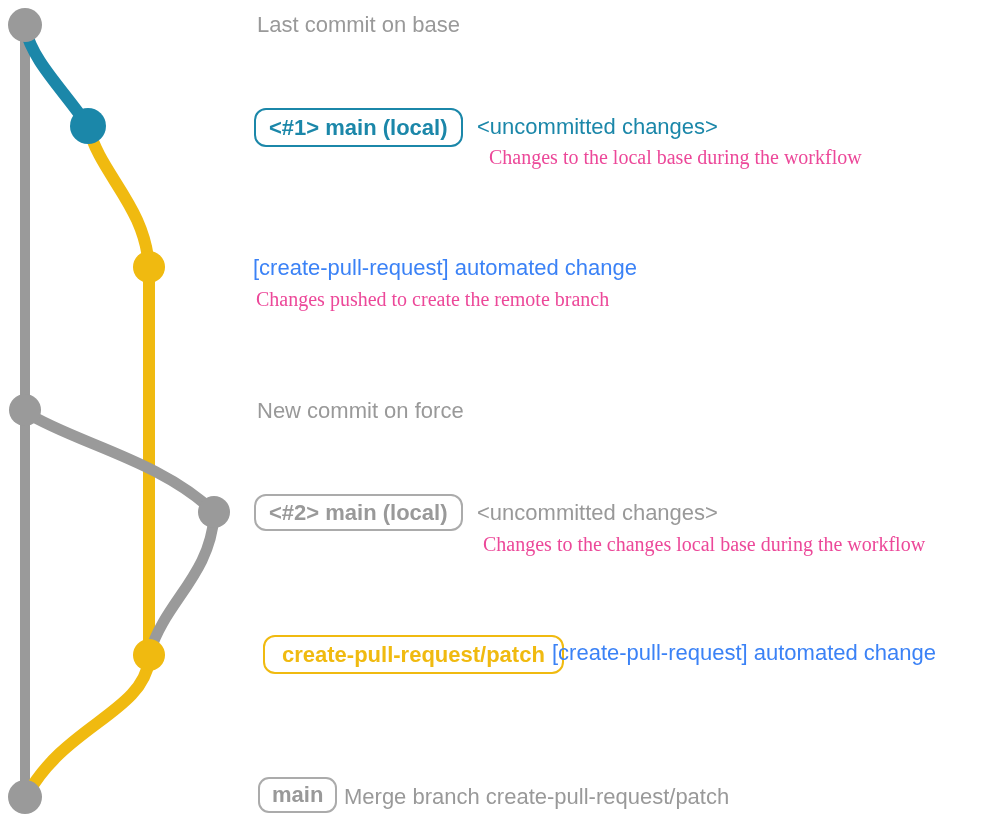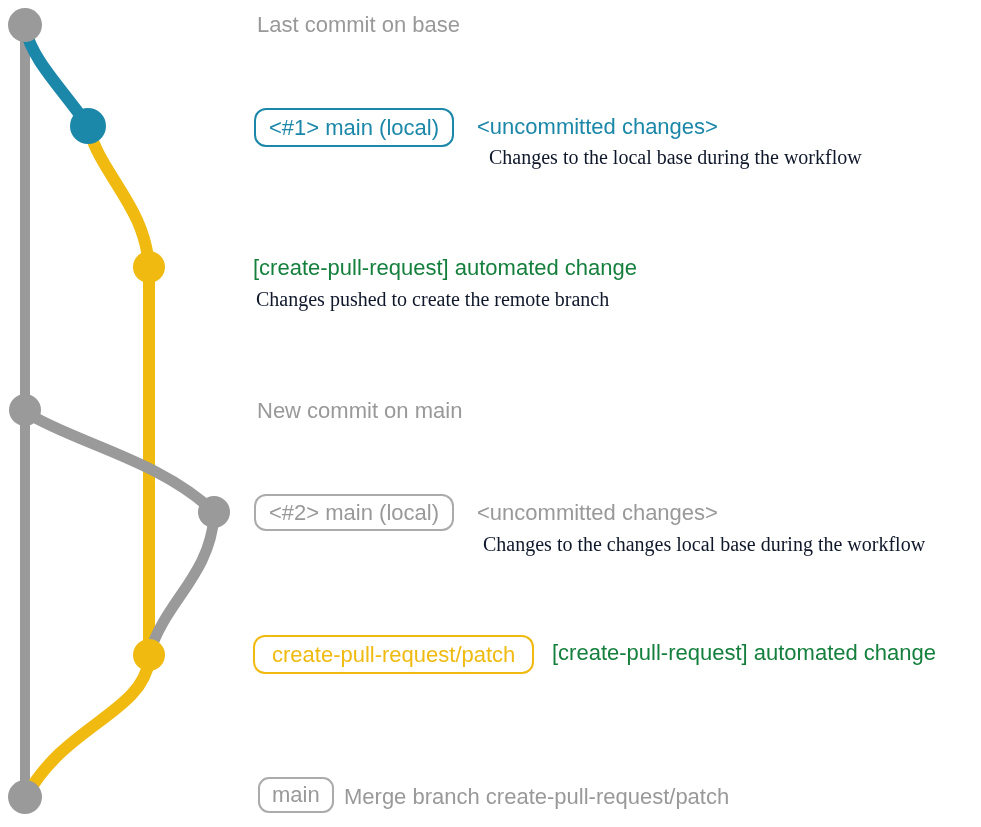--- a/index.html
+++ b/index.html
@@ -15,38 +15,39 @@
     position:absolute;
     font-size:22px;
     line-height:26px;
     white-space:nowrap;
   }
   .desc {
     position:absolute;
     font-family:"Liberation Serif","DejaVu Serif",serif;
     font-size:20px;
     line-height:23px;
-    color:#0f172a;
+    color:#ec4899;
     white-space:nowrap;
   }
   .badge {
     position:absolute;
     display:flex;
     align-items:center;
     box-sizing:border-box;
     padding:0 13px;
     border:2px solid;
     border-radius:12px;
     font-size:22px;
     white-space:nowrap;
     background:#ffffff;
+    font-weight:bold;
   }
   .c-gray   { color:#999999; }
   .c-blue   { color:#1b87a9; }
-  .c-yellow { color:#15803d; }
+  .c-yellow { color:#3b82f6; }
   .b-gray   { border-color:#ababab; color:#999999; }
   .b-blue   { border-color:#1b87a9; color:#1b87a9; }
   .b-yellow { border-color:#f0ba10; color:#f0ba10; }
 </style>
 </head>
 <body>
 
 <div class="canvas">
 
   <svg class="graph-svg" width="981" height="827" viewBox="0 0 981 827">
@@ -76,25 +77,25 @@
 
   <div class="note c-gray" style="left:257px;top:12px">Last commit on base</div>
 
   <div class="badge b-blue" style="left:254px;top:108px;height:39px">&lt;#1&gt; main (local)</div>
   <div class="heading c-blue" style="left:477px;top:114px">&lt;uncommitted changes&gt;</div>
   <div class="desc" style="left:489px;top:146px">Changes to the local base during the workflow</div>
 
   <div class="heading c-yellow" style="left:253px;top:255px">[create-pull-request] automated change</div>
   <div class="desc" style="left:256px;top:288px">Changes pushed to create the remote branch</div>
 
-  <div class="note c-gray" style="left:257px;top:398px">New commit on main</div>
+  <div class="note c-gray" style="left:257px;top:398px">New commit on force</div>
 
   <div class="badge b-gray" style="left:254px;top:494px;height:37px">&lt;#2&gt; main (local)</div>
   <div class="heading c-gray" style="left:477px;top:500px">&lt;uncommitted changes&gt;</div>
   <div class="desc" style="left:483px;top:533px">Changes to the changes local base during the workflow</div>
 
-  <div class="badge b-yellow" style="left:253px;top:635px;height:39px;padding:0 17px">create-pull-request/patch</div>
+  <div class="badge b-yellow" style="left:263px;top:635px;height:39px;padding:0 17px">create-pull-request/patch</div>
   <div class="heading c-yellow" style="left:552px;top:640px">[create-pull-request] automated change</div>
 
   <div class="badge b-gray" style="left:258px;top:777px;height:36px;padding:12px 12px;border-radius:11px">main</div>
   <div class="heading c-gray" style="left:344px;top:784px">Merge branch create-pull-request/patch</div>
 
 </div>
 
 </body></html>

